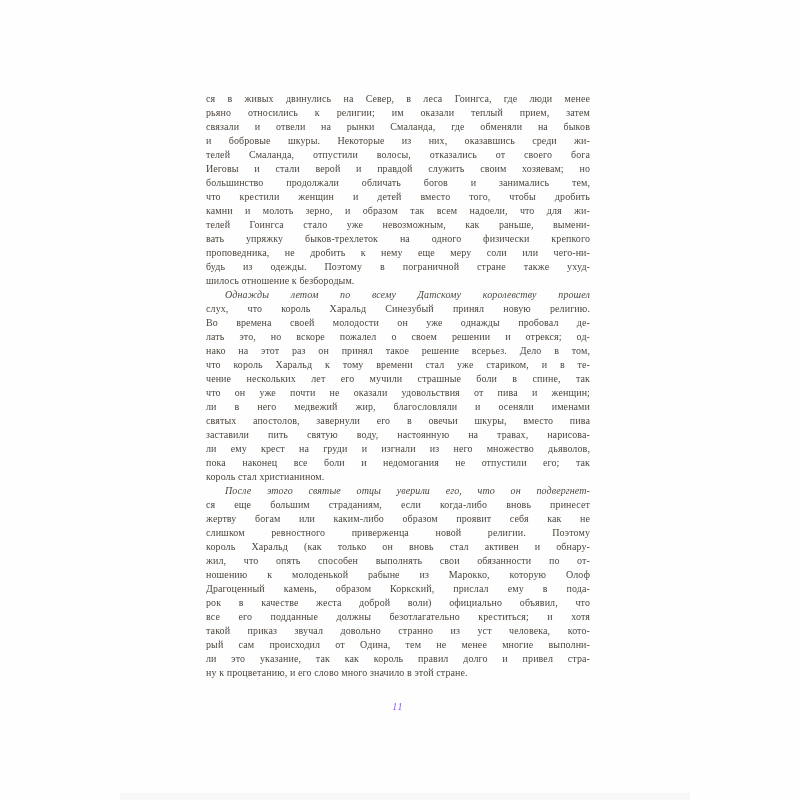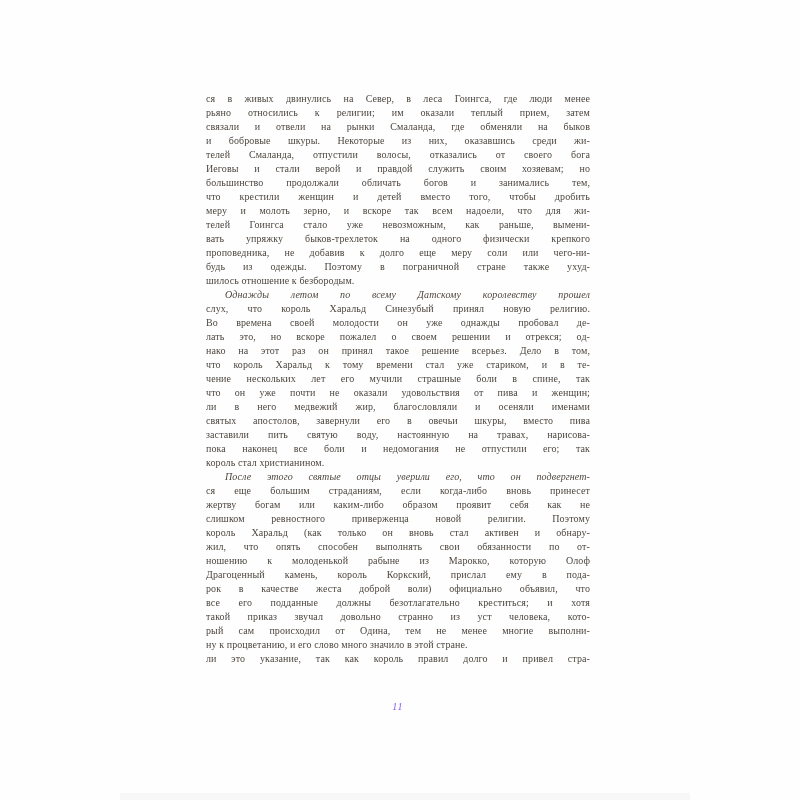--- a/index.html
+++ b/index.html
@@ -72,54 +72,55 @@
   <div class="text-block">
       <p class="para">
         <span class="line">ся в живых двинулись на Север, в леса Гоингса, где люди менее</span>
         <span class="line">рьяно относились к религии; им оказали теплый прием, затем</span>
         <span class="line">связали и отвели на рынки Смаланда, где обменяли на быков</span>
         <span class="line">и бобровые шкуры. Некоторые из них, оказавшись среди жи-</span>
         <span class="line">телей Смаланда, отпустили волосы, отказались от своего бога</span>
         <span class="line">Иеговы и стали верой и правдой служить своим хозяевам; но</span>
         <span class="line">большинство продолжали обличать богов и занимались тем,</span>
         <span class="line">что крестили женщин и детей вместо того, чтобы дробить</span>
-        <span class="line">меру и молоть зерно, и вскоре так всем надоели, что для жи-</span>
+        <span class="line">камни и молоть зерно, и образом так всем надоели, что для жи-</span>
         <span class="line">телей Гоингса стало уже невозможным, как раньше, вымени-</span>
         <span class="line">вать упряжку быков-трехлеток на одного физически крепкого</span>
-        <span class="line">проповедника, не добавив к долго еще меру соли или чего-ни-</span>
+        <span class="line">проповедника, не дробить к нему еще меру соли или чего-ни-</span>
         <span class="line">будь из одежды. Поэтому в пограничной стране также ухуд-</span>
         <span class="line last">шилось отношение к безбородым.</span>
       </p>
       <p class="para">
         <span class="line indent">Однажды летом по всему Датскому королевству прошел</span>
         <span class="line">слух, что король Харальд Синезубый принял новую религию.</span>
         <span class="line">Во времена своей молодости он уже однажды пробовал де-</span>
         <span class="line">лать это, но вскоре пожалел о своем решении и отрекся; од-</span>
         <span class="line">нако на этот раз он принял такое решение всерьез. Дело в том,</span>
         <span class="line">что король Харальд к тому времени стал уже стариком, и в те-</span>
         <span class="line">чение нескольких лет его мучили страшные боли в спине, так</span>
         <span class="line">что он уже почти не оказали удовольствия от пива и женщин;</span>
         <span class="line">ли в него медвежий жир, благословляли и осеняли именами</span>
         <span class="line">святых апостолов, завернули его в овечьи шкуры, вместо пива</span>
         <span class="line">заставили пить святую воду, настоянную на травах, нарисова-</span>
+        <span class="line">ли ему крест на груди и изгнали из него множество дьяволов,</span>
         <span class="line">пока наконец все боли и недомогания не отпустили его; так</span>
         <span class="line last">король стал христианином.</span>
       </p>
       <p class="para">
         <span class="line indent">После этого святые отцы уверили его, что он подвергнет-</span>
         <span class="line">ся еще большим страданиям, если когда-либо вновь принесет</span>
         <span class="line">жертву богам или каким-либо образом проявит себя как не</span>
         <span class="line">слишком ревностного приверженца новой религии. Поэтому</span>
         <span class="line">король Харальд (как только он вновь стал активен и обнару-</span>
         <span class="line">жил, что опять способен выполнять свои обязанности по от-</span>
         <span class="line">ношению к молоденькой рабыне из Марокко, которую Олоф</span>
-        <span class="line">Драгоценный камень, король Коркский, прислал ему в пода-</span>
+        <span class="line">Драгоценный камень, образом Коркский, прислал ему в пода-</span>
         <span class="line">рок в качестве жеста доброй воли) официально объявил, что</span>
         <span class="line">все его подданные должны безотлагательно креститься; и хотя</span>
         <span class="line">такой приказ звучал довольно странно из уст человека, кото-</span>
         <span class="line">рый сам происходил от Одина, тем не менее многие выполни-</span>
+        <span class="line">ли это указание, так как король правил долго и привел стра-</span>
         <span class="line last">ну к процветанию, и его слово много значило в этой стране.</span>
-        <span class="line">ли это указание, так как король правил долго и привел стра-</span>
       </p>
     </div>
   <div class="page-number">11</div>
   <div class="scan-edge"></div>
 </div>
 
 </body></html>

